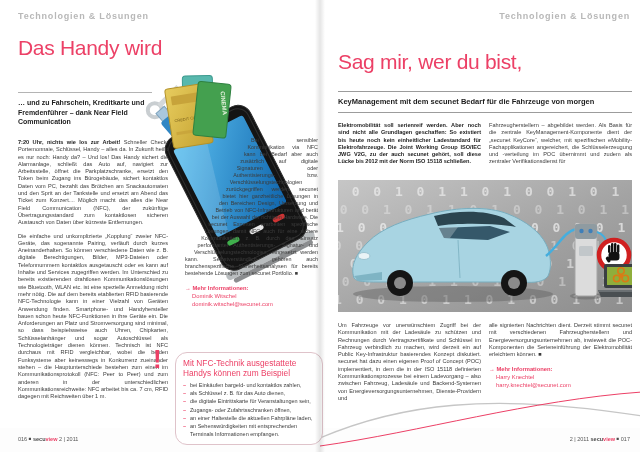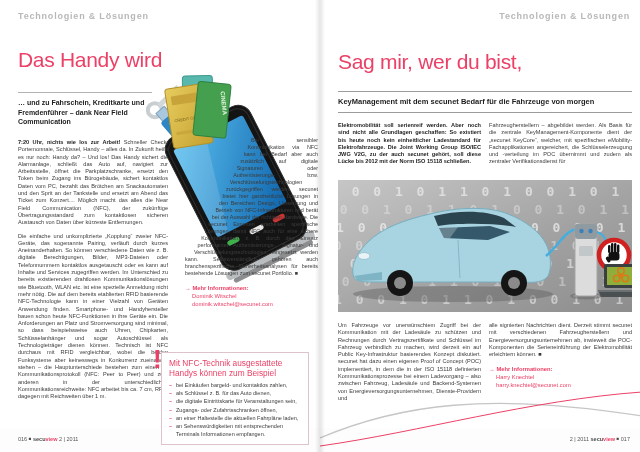--- a/index.html
+++ b/index.html
@@ -8,36 +8,36 @@
     font-family:"Liberation Sans",sans-serif;color:#3c3c3c;overflow:hidden;
   }
   .page{position:absolute;top:0;height:428px;width:320px;background:#fff;}
   #pageL{left:0;} #pageR{left:320px;}
   .gutter{position:absolute;left:315px;top:0;width:10px;height:452px;
     background:linear-gradient(to right,rgba(0,0,0,0),rgba(0,0,0,.10),rgba(0,0,0,0));z-index:40;}
   .sec-header{position:absolute;top:11px;font-size:9px;font-weight:bold;color:#b8b8b8;letter-spacing:.8px;}
   #pageL .sec-header{left:18px;}
   #pageR .sec-header{right:10px;text-align:right;}
   .title{position:absolute;font-size:21px;line-height:24px;color:#ec4066;letter-spacing:-.3px;}
-  #pageL .title{left:18px;top:48px;}
+  #pageL .title{left:18px;top:36px;}
   #pageR .title{left:18px;top:50px;}
   .rule{position:absolute;height:1px;background:#b4b4b4;}
   .subL{position:absolute;left:18px;top:98px;width:138px;font-size:7px;line-height:9.6px;font-weight:bold;color:#1d1d1d;}
   .subR{position:absolute;left:18px;top:97px;width:294px;font-size:7.5px;font-weight:bold;color:#1d1d1d;}
   .p{font-size:5.6px;line-height:7.3px;text-align:justify;color:#3c3c3c;margin:0;}
   .pmid{font-size:5.4px;line-height:7px;text-align:justify;color:#3c3c3c;margin:0;}
   .bold-lead{font-weight:bold;color:#1d1d1d;}
   .colL1{position:absolute;left:18px;top:139px;width:150px;z-index:5;}
   .colL2{position:absolute;left:185px;top:137px;width:133px;z-index:6;}
   .wedge{float:left;width:70px;height:118px;shape-outside:polygon(0 0,66px 0,6px 118px,0 118px);}
   .contact{font-size:5.8px;line-height:8px;color:#ec4066;margin-top:7px;}
   .contact .lbl{font-weight:bold;}
   .contact .ind{padding-left:7px;}
   .bang{position:absolute;left:153px;top:344px;font-size:26px;font-weight:bold;color:#ec4066;z-index:7;}
-  .callout{position:absolute;left:161px;top:352px;width:148px;border:1px solid #dfc3ca;border-radius:0;
+  .callout{position:absolute;left:175px;top:352px;width:148px;border:1px solid #dfc3ca;border-radius:12px;
     background:#fff;padding:5px 7px 6px 7px;box-sizing:border-box;z-index:7;}
   .callout h3{margin:0 0 3px 0;font-size:8.3px;line-height:10px;color:#ec4066;font-weight:normal;}
   .callout ul{margin:0;padding:0;list-style:none;}
   .callout li{font-size:5.5px;line-height:8.2px;color:#3c3c3c;padding-left:7px;position:relative;}
   .callout li::before{content:"–";color:#ec4066;position:absolute;left:0;top:0;font-weight:bold;}
   .footer{position:absolute;top:436px;font-size:5.5px;color:#555;}
   #pageL .footer{left:18px;} #pageR .footer{right:10px;text-align:right;}
   .brand-secu{font-weight:bold;color:#4a4a4a;}
   .brand-view{font-weight:bold;color:#ec4066;}
   .sq{color:#4a4a4a;font-size:4.5px;vertical-align:1px;}

